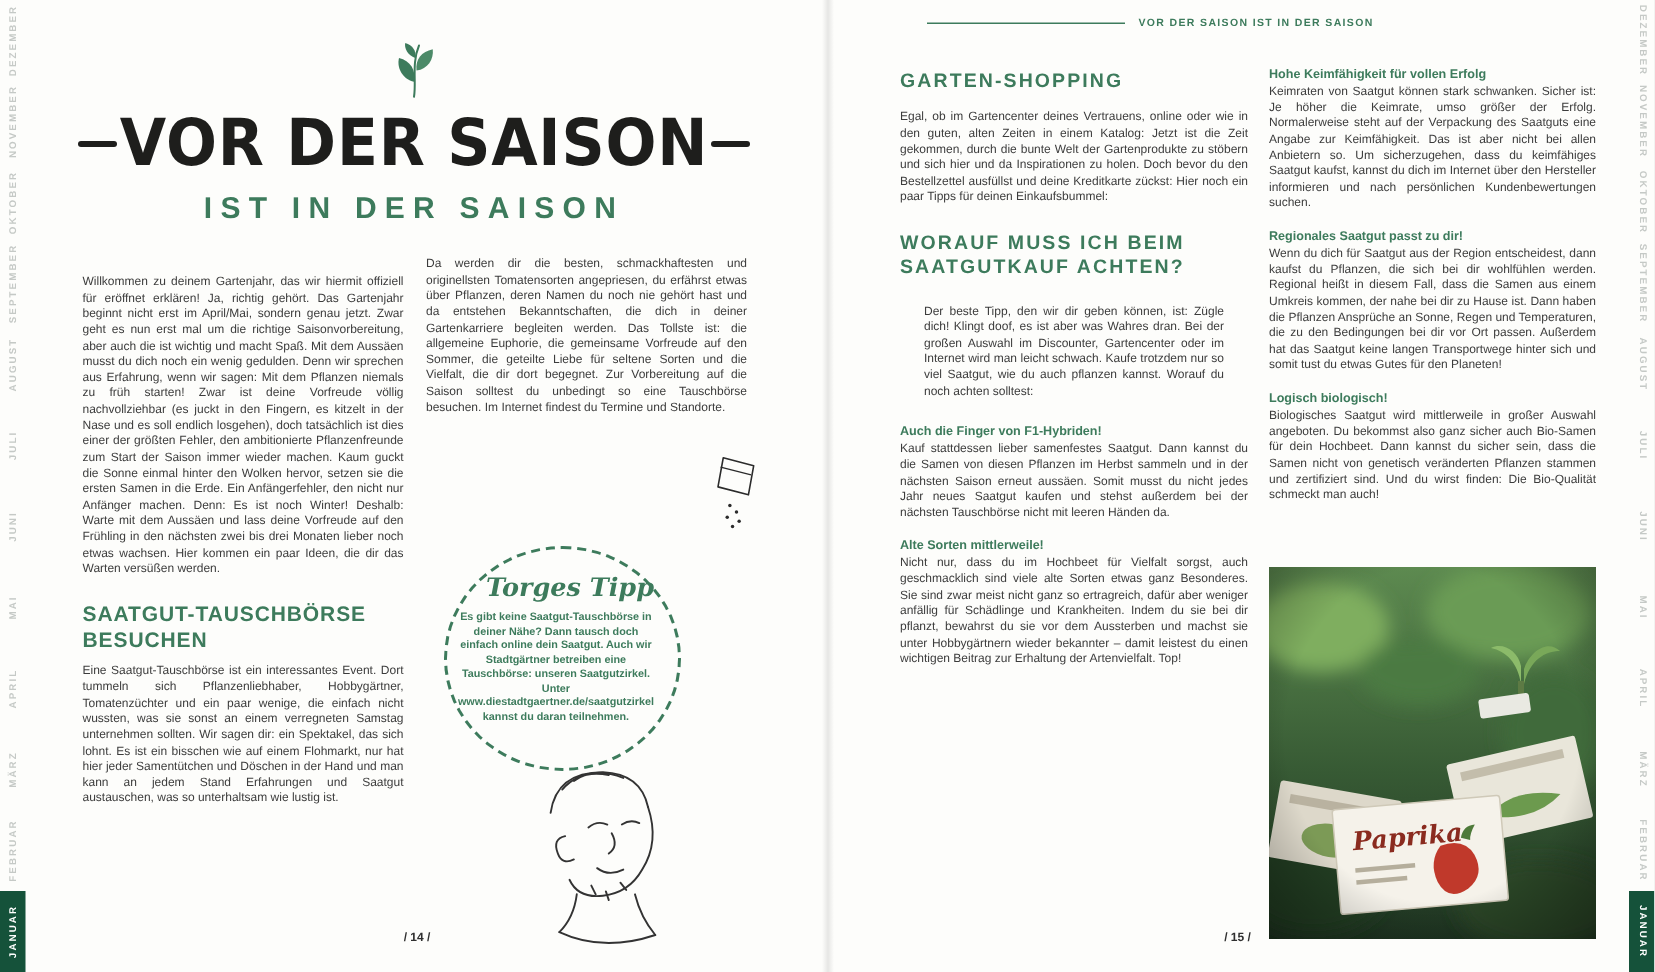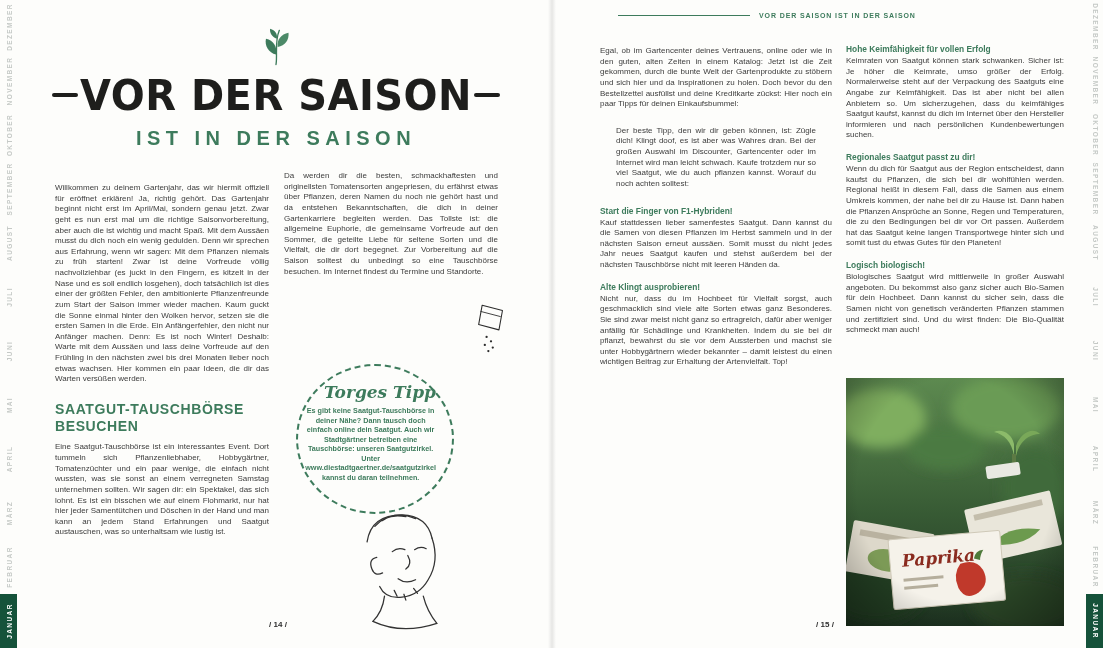--- a/index.html
+++ b/index.html
@@ -239,29 +239,31 @@
         <path d="M48 96 Q46 112 36 122"></path>
         <path d="M88 96 Q92 112 102 124"></path>
         <path d="M36 122 Q66 136 102 124"></path>
       </g>
     </svg>
   </div>
 
   <div class="page-num page-num-left">/ 14 /</div>
 
   <div class="rp-col1">
+    <h2 class="rp-heading">GARTEN-SHOPPING</h2>
     <p class="body-text" style="margin:0;">Egal, ob im Gartencenter deines Vertrauens, online oder wie in den guten, alten Zeiten in einem Katalog: Jetzt ist die Zeit gekommen, durch die bunte Welt der Gartenprodukte zu stöbern und sich hier und da Inspirationen zu holen. Doch bevor du den Bestellzettel ausfüllst und deine Kreditkarte zückst: Hier noch ein paar Tipps für deinen Einkaufsbummel:</p>
+    <h2 class="rp-heading second">WORAUF MUSS ICH BEIM SAATGUTKAUF ACHTEN?</h2>
     <p class="body-text" style="margin:16px;">Der beste Tipp, den wir dir geben können, ist: Zügle dich! Klingt doof, es ist aber was Wahres dran. Bei der großen Auswahl im Discounter, Gartencenter oder im Internet wird man leicht schwach. Kaufe trotzdem nur so viel Saatgut, wie du auch pflanzen kannst. Worauf du noch achten solltest:</p>
 
     <div>
-      <h3 class="tip-head">Start die Finger von F1-Hybriden!</h3>
+      <h3 class="tip-head">Auch die Finger von F1-Hybriden!</h3>
       <p class="body-text" style="margin:0;">Kauf stattdessen lieber samenfestes Saatgut. Dann kannst du die Samen von diesen Pflanzen im Herbst sammeln und in der nächsten Saison erneut aussäen. Somit musst du nicht jedes Jahr neues Saatgut kaufen und stehst außerdem bei der nächsten Tauschbörse nicht mit leeren Händen da.</p>
     </div>
     <div>
-      <h3 class="tip-head">Alte Klingt ausprobieren!</h3>
+      <h3 class="tip-head">Alte Sorten mittlerweile!</h3>
       <p class="body-text" style="margin:0;">Nicht nur, dass du im Hochbeet für Vielfalt sorgst, auch geschmacklich sind viele alte Sorten etwas ganz Besonderes. Sie sind zwar meist nicht ganz so ertragreich, dafür aber weniger anfällig für Schädlinge und Krankheiten. Indem du sie bei dir pflanzt, bewahrst du sie vor dem Aussterben und machst sie unter Hobbygärtnern wieder bekannter – damit leistest du einen wichtigen Beitrag zur Erhaltung der Artenvielfalt. Top!</p>
     </div>
   </div>
 
   <div class="rp-col2">
     <div>
       <h3 class="tip-head first">Hohe Keimfähigkeit für vollen Erfolg</h3>
       <p class="body-text" style="margin:0;">Keimraten von Saatgut können stark schwanken. Sicher ist: Je höher die Keimrate, umso größer der Erfolg. Normalerweise steht auf der Verpackung des Saatguts eine Angabe zur Keimfähigkeit. Das ist aber nicht bei allen Anbietern so. Um sicherzugehen, dass du keimfähiges Saatgut kaufst, kannst du dich im Internet über den Hersteller informieren und nach persönlichen Kundenbewertungen suchen.</p>
     </div>
     <div>

